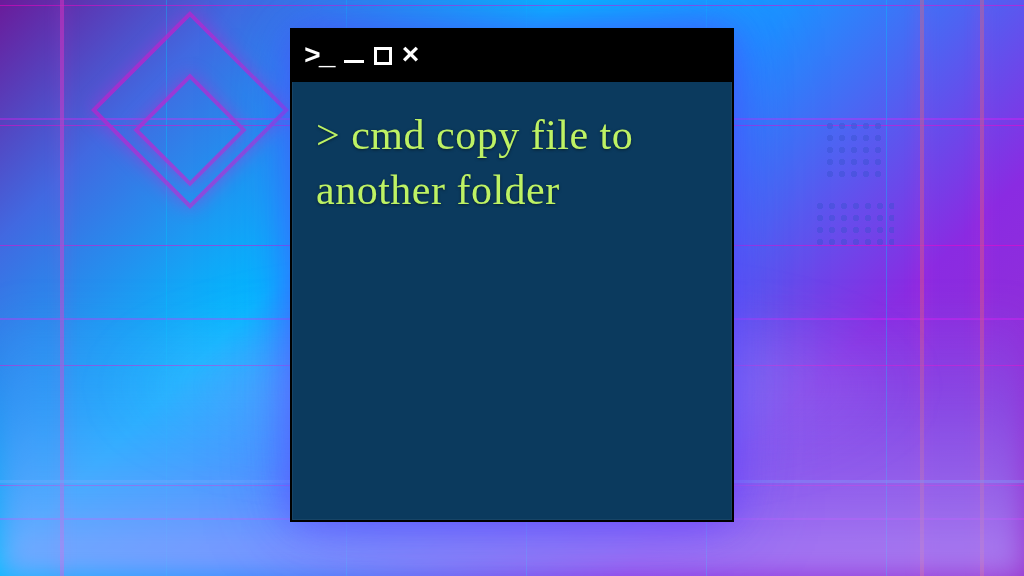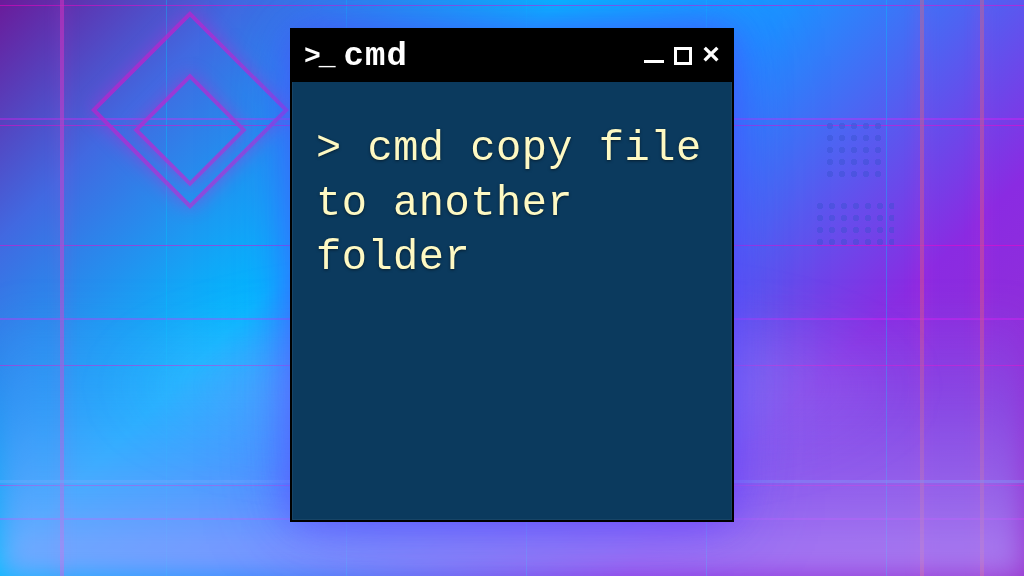--- a/index.html
+++ b/index.html
@@ -199,27 +199,28 @@
       border: 3px solid #fff;
     }
     
     .ctrl-close {
       font-size: 30px;
       line-height: 1;
       font-weight: bold;
     }
     
     .terminal-body {
-      padding: 40px 24px;
-      color: #fef9c3;
+      padding: 26px 24px;
+      color: #bef264;
       font-size: 42px;
       line-height: 1.3;
       font-weight: normal;
       text-shadow: 0 1px 3px rgba(0,0,0,0.5);
       letter-spacing: 0.5px;
+      font-family: Liberation Serif, serif;
     }
     
     .prompt-char {
       display: inline;
     }
     
     .command-text {
       display: inline;
     }
   </style>
@@ -242,21 +243,20 @@
 </div>
 
 <div class="fog"></div>
 <div class="fog-cloud"></div>
 
 <div class="terminal">
   <div class="titlebar">
     <span class="titlebar-icon">
       <span>&gt;_</span>
     </span>
-    <span class="titlebar-title">cmd</span>
     <div class="window-controls">
       <div class="ctrl-min"></div>
       <div class="ctrl-max"></div>
       <div class="ctrl-close">×</div>
     </div>
   </div>
   <div class="terminal-body">
     <span class="prompt-char">&gt;</span>
     <span> </span>
     <span class="command-text">cmd copy file to another folder</span>

